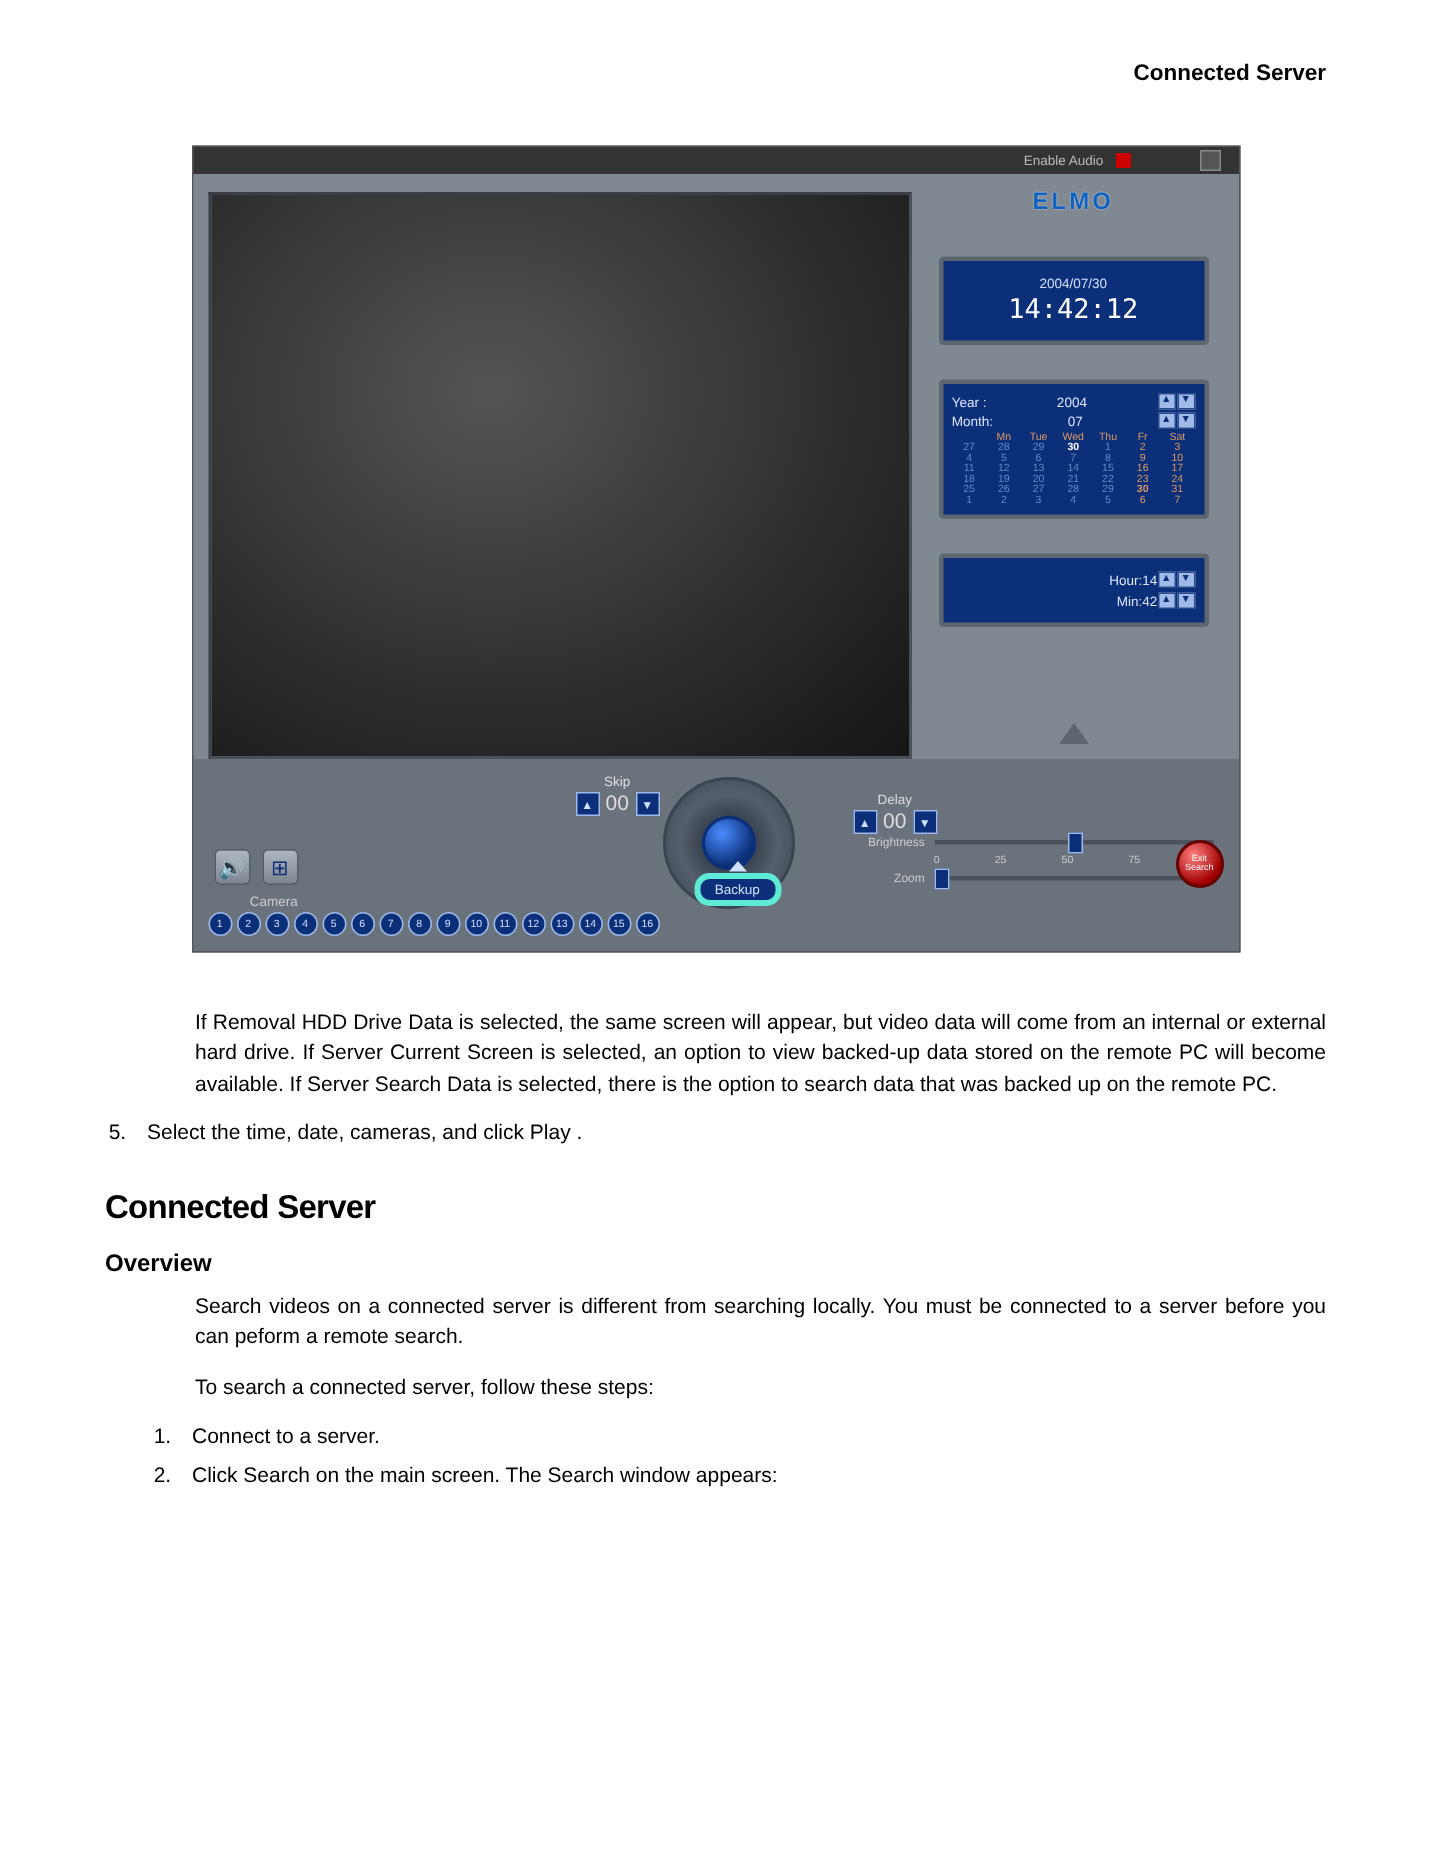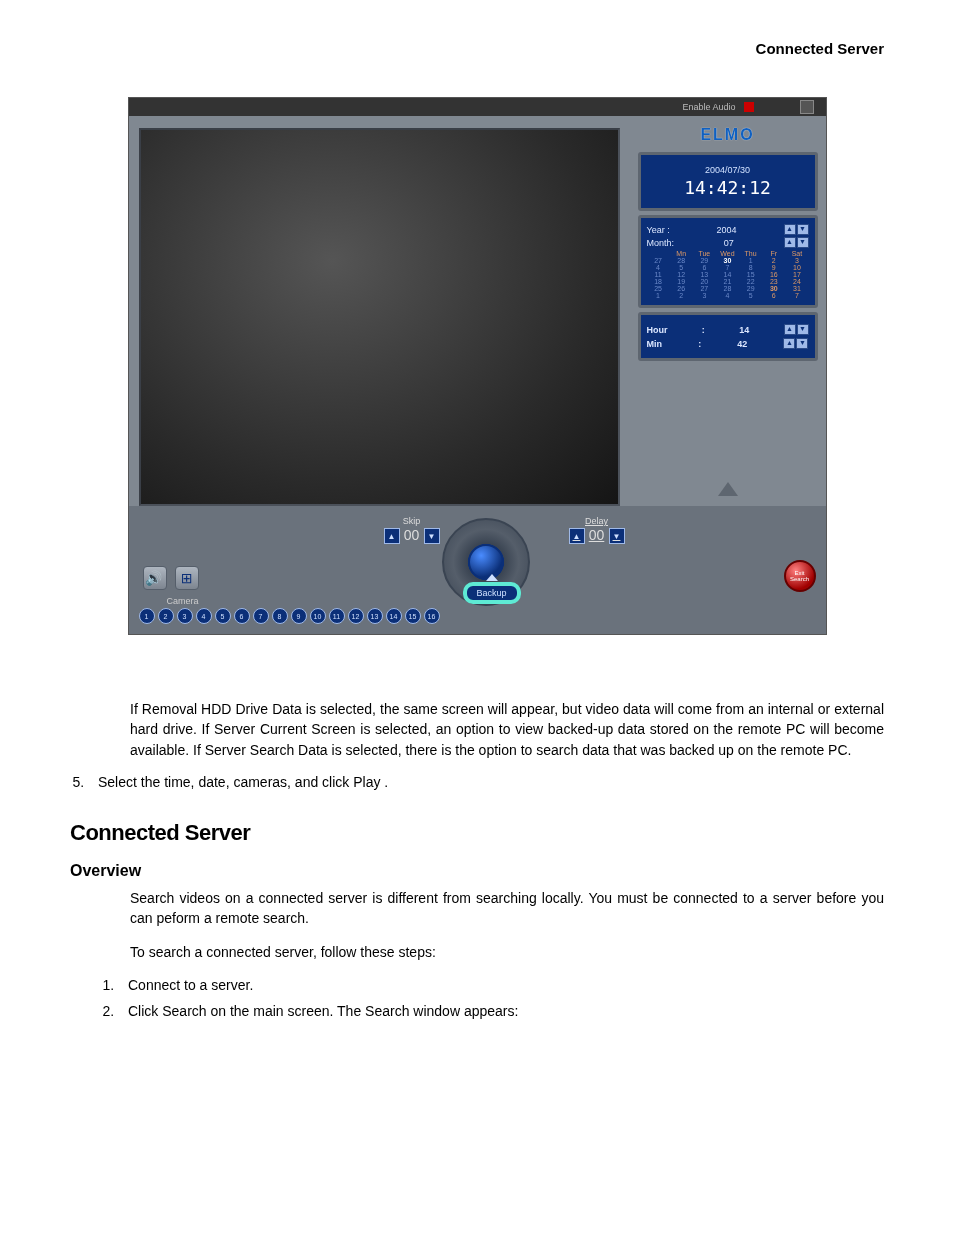--- a/index.html
+++ b/index.html
@@ -15,21 +15,21 @@
   .page-header {
     text-align: right;
     font-weight: bold;
     font-size: 15px;
     margin-bottom: 40px;
   }
 
   
   .shot {
     width: 697px;
-    margin: 0 auto 64px auto;
+    margin: 0 auto 36px auto;
     background: #666e76;
     border: 1px solid #555;
   }
   .shot-topbar {
     height: 18px;
     background: #333;
     display: flex;
     justify-content: flex-end;
     align-items: center;
     gap: 8px;
@@ -62,22 +62,22 @@
   }
   .viewer {
     flex:1;
     margin-top:4px;
     border: 2px solid #4b515a;
     border-top-color:#3a3f47;border-left-color:#3a3f47;
     background: radial-gradient(ellipse at 40% 35%, #555 0%, #2a2a2a 65%, #151515 100%);
   }
   .side-col {
     width: 180px;
-    padding: 6px 8px 4px 8px;
-    display:flex;flex-direction:column;gap:4px;
+    padding: 6px 20px 4px 8px;
+    display:flex;flex-direction:column;gap:23px;
   }
   .brand {
     height:26px;display:flex;align-items:center;justify-content:center;
     font-weight:bold;font-size:16px;color:#1060c0;letter-spacing:2px;
     text-shadow:0 0 1px #fff;
   }
   .panel {
     background:#0b2f78;
     border:3px solid #5e6670;
     border-radius:3px;
@@ -91,35 +91,35 @@
 
   .cal .row{display:flex;justify-content:space-between;align-items:center;margin-bottom:2px;}
   .spin{display:inline-flex;gap:1px;}
   .spin span{width:10px;height:9px;background:#9fb9e8;border:1px solid #2a4a88;line-height:7px;text-align:center;font-size:7px;color:#0b2f78;}
   .cal-grid{display:grid;grid-template-columns:repeat(7,1fr);font-size:7px;gap:0;}
   .cal-hd{color:#d96;text-align:center;}
   .cal-d{color:#6a88c8;text-align:center;}
   .cal-d.today{color:#fff;font-weight:bold;}
   .cal-d.wknd{color:#d96;}
 
-  .hm .row{display:flex;justify-content:space-between;align-items:center;margin:3px 0;font-weight:bold;}
+  .hm .row{display:flex;justify-content:flex-end;align-items:center;margin:3px 0;}
 
   .side-bottom{flex:1;display:flex;align-items:flex-end;justify-content:center;padding-bottom:6px;}
   .side-bottom .tri{
     width:0;height:0;border-left:10px solid transparent;border-right:10px solid transparent;border-bottom:14px solid #5e6670;
   }
 
   .shot-bottom{
     background:#6a727c;
     padding:6px 10px 10px 10px;
   }
   .controls-row{display:flex;align-items:center;position:relative;height:90px;}
   .skipdelay{position:absolute;font-size:9px;color:#ddd;text-align:center;}
   .skipdelay.skip{left:245px;top:4px;}
-  .skipdelay.delay{left:430px;top:4px;text-decoration:underline;}
+  .skipdelay.delay{left:430px;top:16px;}
   .sd-btns{display:flex;gap:4px;justify-content:center;margin-top:2px;}
   .sd-btn{width:14px;height:14px;background:#0b2f78;border:1px solid #9fb9e8;color:#cfe0ff;font-size:8px;display:flex;align-items:center;justify-content:center;}
   .sd-val{width:16px;height:14px;display:flex;align-items:center;justify-content:center;color:#ddd;font-size:14px;}
 
   .dpad{position:absolute;left:303px;top:6px;width:84px;height:84px;border-radius:50%;
     background:radial-gradient(circle,#0b2f78 0%,#0b2f78 30%,#3a4452 31%,#555e6a 55%,#3a4452 100%);
     border:2px solid #3a4452;
   }
   .dpad::before{content:"";position:absolute;left:26px;top:26px;width:32px;height:32px;border-radius:50%;
     background:radial-gradient(circle at 35% 30%,#4a8cff,#0b2f78 70%);}
@@ -298,20 +298,41 @@
 
         <div class="skipdelay delay">
           <div>Delay</div>
           <div class="sd-btns">
             <span class="sd-btn">▲</span>
             <span class="sd-val">00</span>
             <span class="sd-btn">▼</span>
           </div>
         </div>
 
+        <div class="sliders">
+          <div class="sl-row">
+            <span class="sl-lbl">Brightness</span>
+            <div class="track">
+                <div class="thumb" style="left:48%"></div>
+              </div>
+          </div>
+          <div class="ticks" id="zoom-ticks">
+              <span>0</span>
+              <span>25</span>
+              <span>50</span>
+              <span>75</span>
+              <span>100</span>
+            </div>
+          <div class="sl-row">
+            <span class="sl-lbl">Zoom</span>
+            <div class="track">
+                <div class="thumb" style="left:0%"></div>
+              </div>
+          </div>
+        </div>
 
         <div class="exit-btn">Exit Search</div>
 
         <div class="backup">
           <div class="up"></div>
           <div class="lbl">Backup</div>
         </div>
       </div>
 
       <div class="camera-row">

